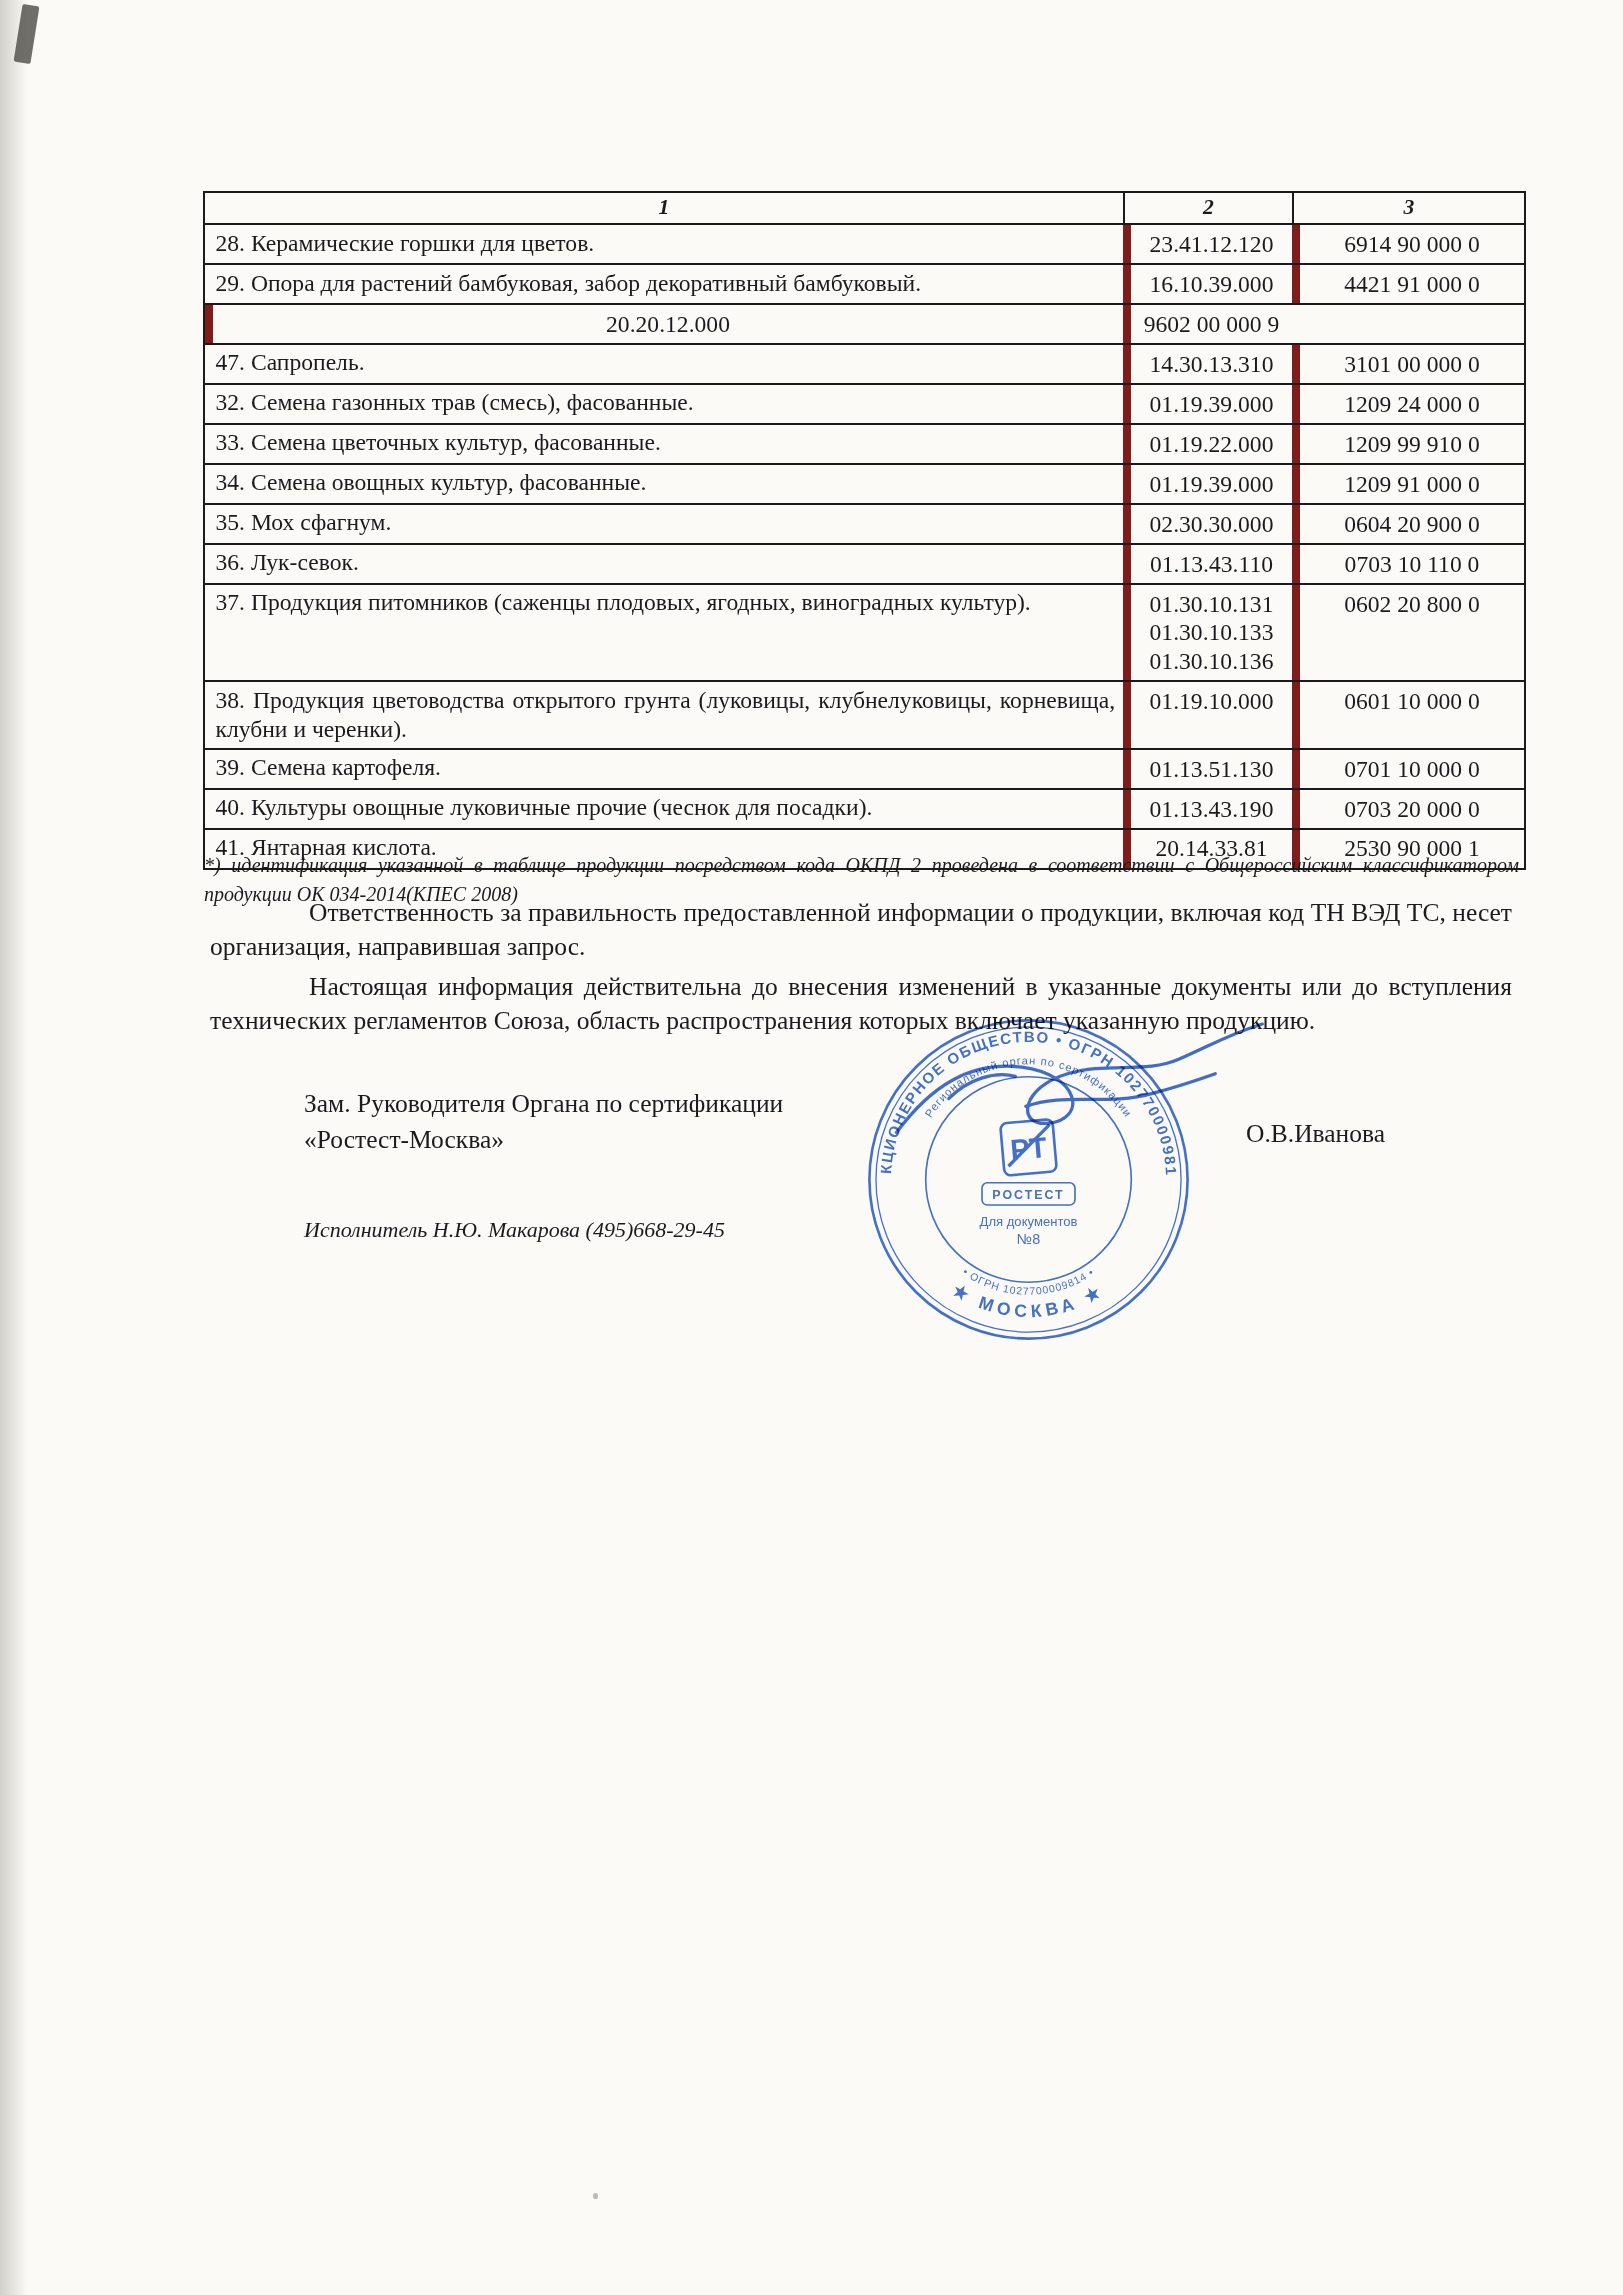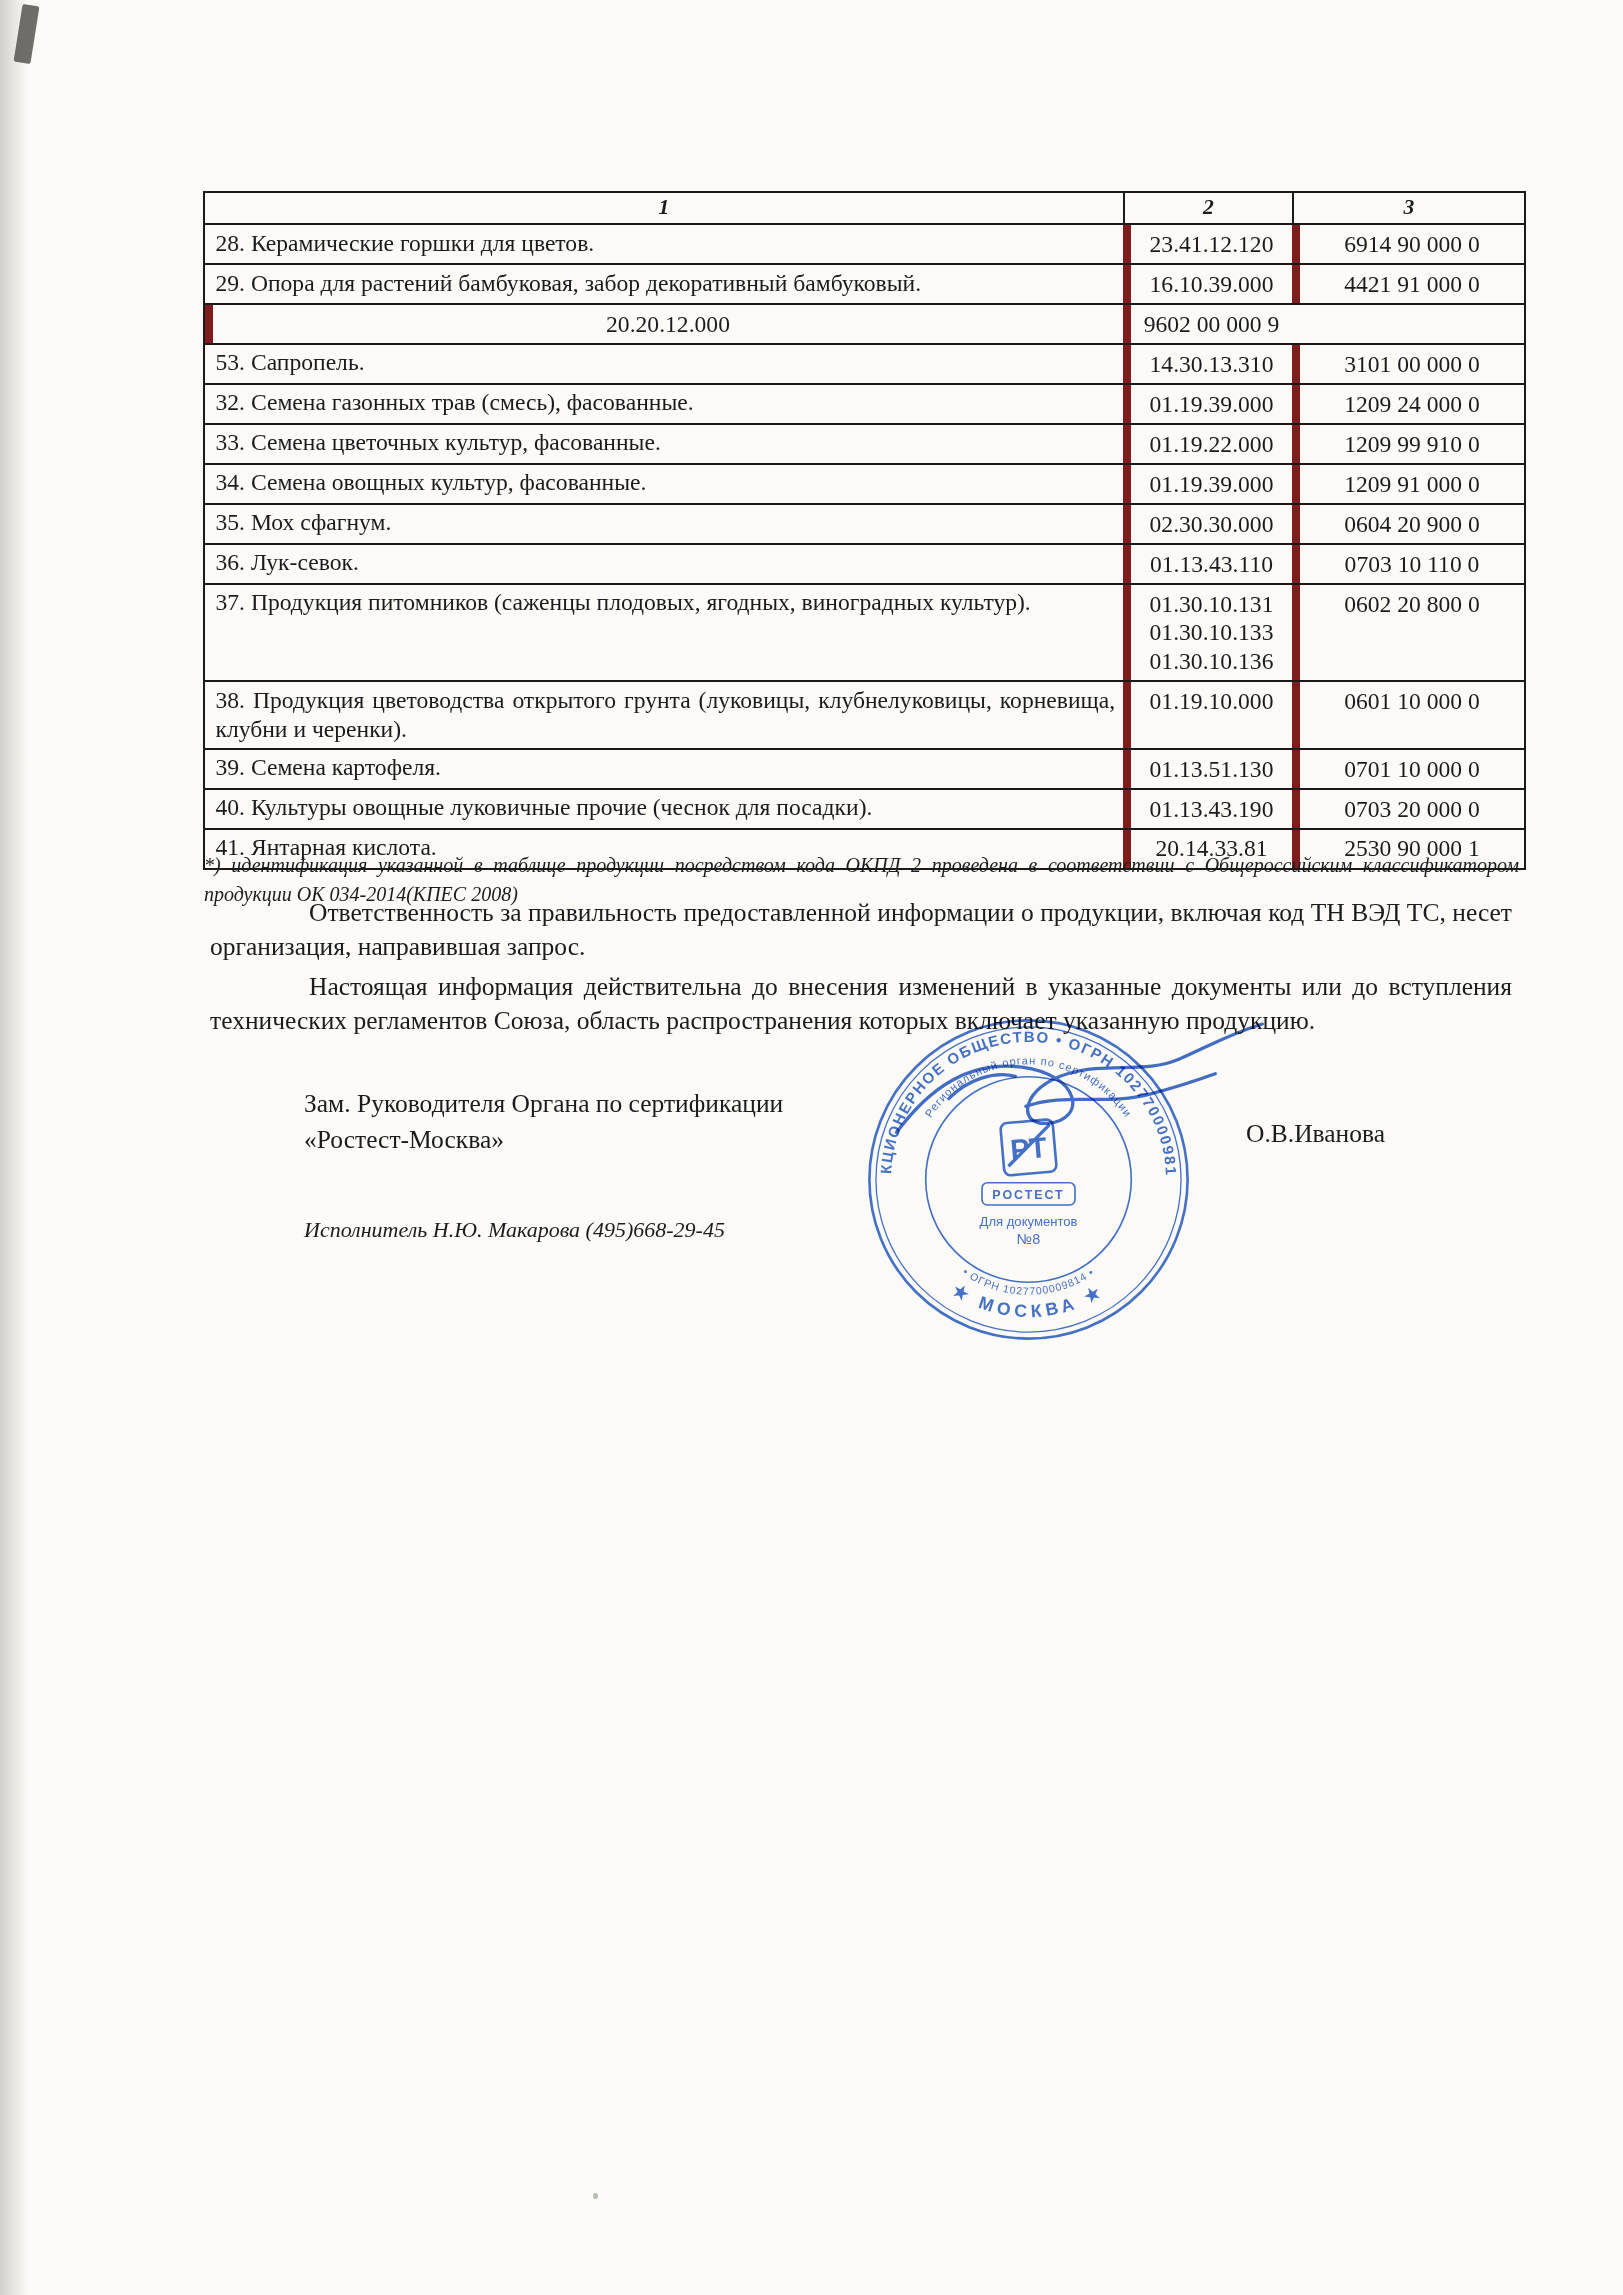--- a/index.html
+++ b/index.html
@@ -124,21 +124,21 @@
           </div>
           <div class="cell c-tnved">4421 91 000 0</div>
         </div>
         <div class="trow">
           <div class="cell c-okpd">
             <div>20.20.12.000</div>
           </div>
           <div class="cell c-tnved">9602 00 000 9</div>
         </div>
         <div class="trow">
-          <div class="cell c-name">53. Сапропель.</div>
+          <div class="cell c-name">47. Сапропель.</div>
           <div class="cell c-okpd">
             <div>14.30.13.310</div>
           </div>
           <div class="cell c-tnved">3101 00 000 0</div>
         </div>
         <div class="trow">
           <div class="cell c-name">32. Семена газонных трав (смесь), фасованные.</div>
           <div class="cell c-okpd">
             <div>01.19.39.000</div>
           </div>

